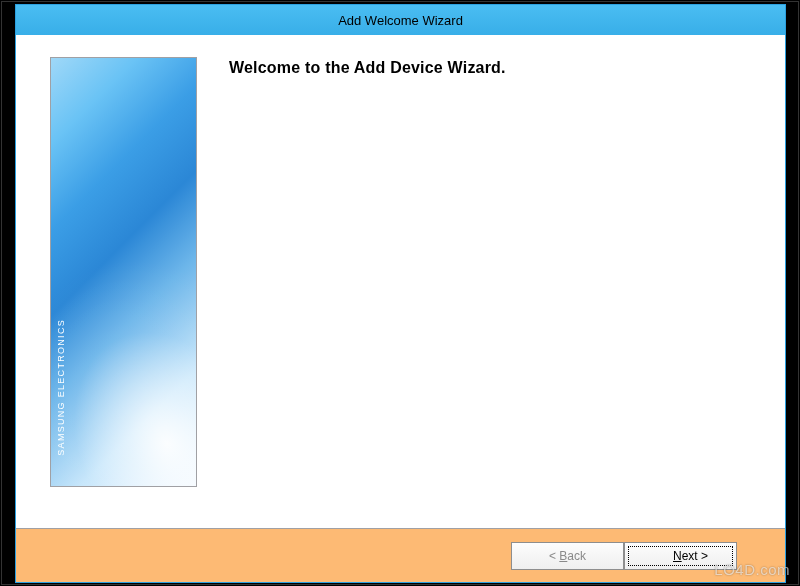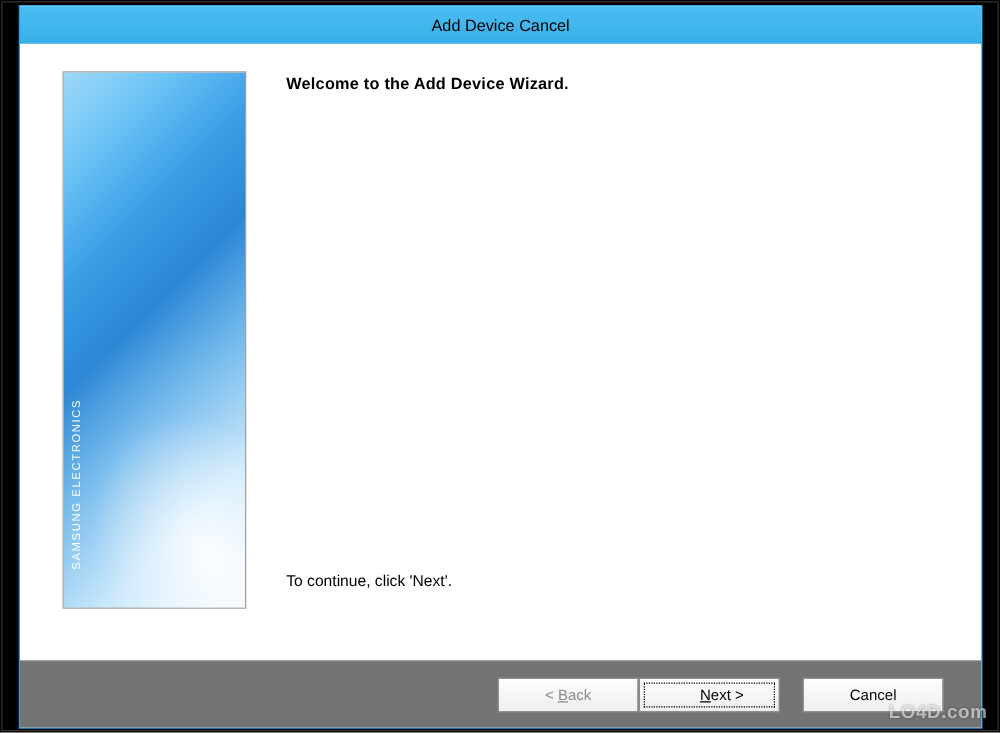--- a/index.html
+++ b/index.html
@@ -91,21 +91,21 @@
       font-family: Arial, sans-serif;
     }
     .main-text {
       flex: 1;
       padding-top: 2px;
       display: flex;
       flex-direction: column;
       color: #000;
     }
     .heading {
-      font-size: 13px;
+      font-size: 16px;
       font-weight: bold;
       margin-bottom: 58px;
       font-family: Tahoma, Arial, sans-serif;
       letter-spacing: 0.2px;
     }
     .body-text {
       font-size: 12.5px;
       line-height: 1.5;
       font-family: Tahoma, Arial, sans-serif;
     }
@@ -116,21 +116,21 @@
       font-family: Tahoma, Arial, sans-serif;
     }
     .button-bar {
       height: 54px;
       border-top: 1px solid #a0a0a4;
       display: flex;
       justify-content: flex-end;
       align-items: center;
       gap: 0;
       padding-right: 30px;
-      background: #737373;
+      background: #fdba74;
     }
     .wiz-btn {
       width: 113px;
       height: 28px;
       background: linear-gradient(to bottom, #fdfdfd, #efefef);
       border: 1px solid #8e8e8e;
       font-size: 12px;
       font-family: Tahoma, Arial, sans-serif;
       color: #000;
       cursor: pointer;
@@ -151,56 +151,52 @@
     .underline-letter {
       text-decoration: underline;
     }
     .watermark {
       position: absolute;
       right: 10px;
       bottom: 8px;
       color: rgba(255,255,255,0.6);
       font-size: 15px;
       font-family: Arial, sans-serif;
-      font-weight: bold;
+      font-weight: normal;
       letter-spacing: 0.5px;
       text-shadow: 0 0 2px rgba(0,0,0,0.4);
     }
   </style>
 </head>
 <body>
 
 <div class="inner-wrap">
   <div class="app-window">
 
     <div class="titlebar">
-      <span>Add Device Cancel</span>
+      <span>Add Welcome Wizard</span>
     </div>
 
     <div class="content">
       <div class="sidebar-image">
         <div class="sidebar-swoosh"></div>
         <div class="sidebar-brand">SAMSUNG ELECTRONICS</div>
       </div>
 
       <div class="main-text">
         <div class="heading">Welcome to the Add Device Wizard.</div>
-        <div class="continue-text">To continue, click 'Next'.</div>
       </div>
     </div>
 
     <div class="button-bar">
       <button class="wiz-btn" disabled="">
         <span>&lt; </span><span class="underline-letter">B</span><span>ack</span>
       </button>
       <button class="wiz-btn focused">
         <span class="underline-letter">N</span><span>ext &gt;</span>
       </button>
       <div class="btn-gap"></div>
-      <button class="wiz-btn">
-        <span>Cancel</span>
-      </button>
     </div>
 
   </div>
 </div>
 
 <div class="watermark">LO4D.com</div>
 
 </body></html>

